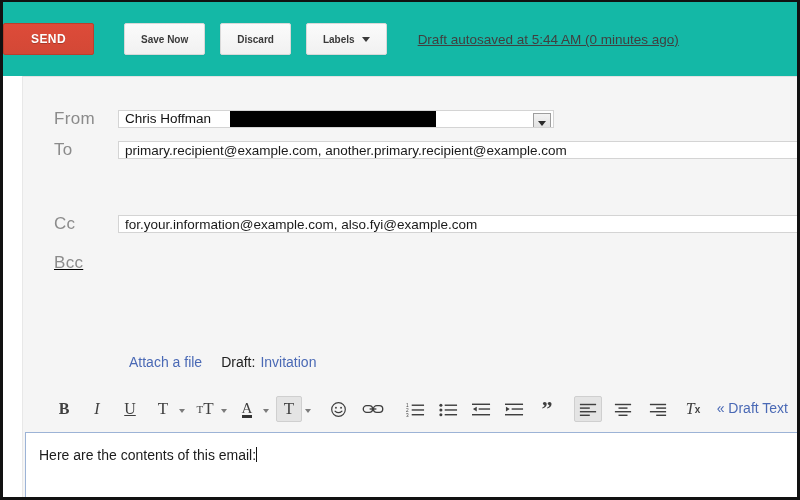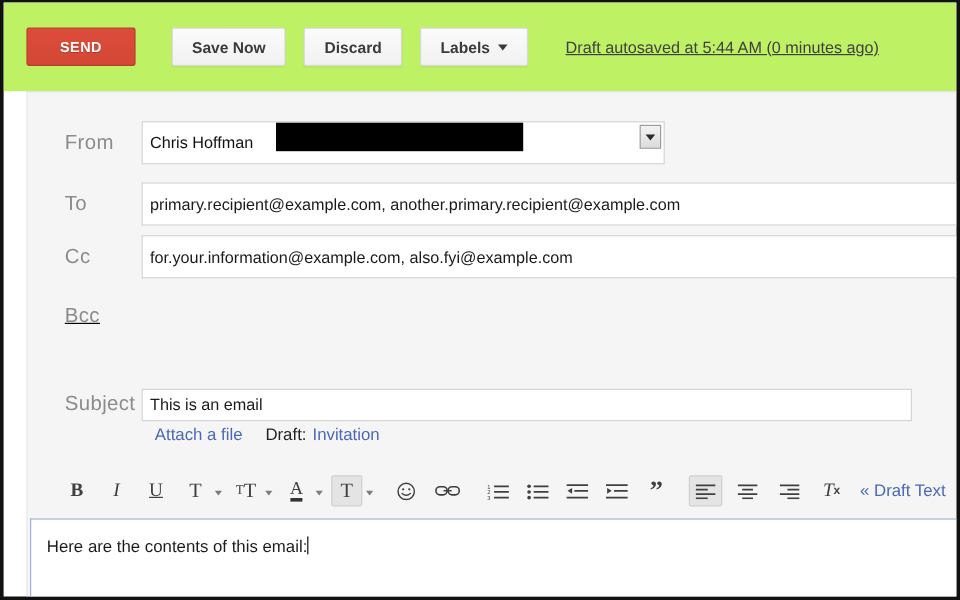--- a/index.html
+++ b/index.html
@@ -25,35 +25,34 @@
     overflow: hidden;
   }
 
   
   #action-bar {
     position: absolute;
     left: 0;
     top: 0;
     right: 0;
     height: 74px;
-    background: #bef264;
+    background: #14b8a6;
     display: flex;
     align-items: center;
-    padding-left: 19px;
     box-sizing: border-box;
   }
 
   .btn {
     height: 32px;
     border-radius: 2px;
     display: inline-flex;
     align-items: center;
     justify-content: center;
     box-sizing: border-box;
-    font-size: 13px;
+    font-size: 10px;
     font-weight: bold;
     cursor: pointer;
     user-select: none;
     white-space: nowrap;
   }
 
   .btn-send {
     background: #d84a34;
     background-image: linear-gradient(to bottom, #dd4b39, #d34836);
     border: 1px solid #b93f2d;
@@ -119,21 +118,21 @@
     width: 95px;
     padding-left: 31px;
     box-sizing: border-box;
     font-size: 17px;
     color: #8b8b8b;
     letter-spacing: .3px;
   }
 
   .field-input {
     flex: 1;
-    height: 36px;
+    height: 18px;
     box-sizing: border-box;
     border: 1px solid #d4d4d4;
     border-right: none;
     background: #ffffff;
     font-size: 13.5px;
     color: #1a1a1a;
     padding: 0 6px;
     display: flex;
     align-items: center;
     font-family: "Liberation Sans", sans-serif;
@@ -322,38 +321,34 @@
       <div class="field-label">From</div>
       <div class="field-input">
         <span id="from-name">Chris Hoffman</span>
         <span id="from-redaction"></span>
         <span id="from-dropdown-arrow">
             <i></i>
           </span>
       </div>
     </div>
 
-    <div class="field-row" id="row-to" style="top:80px;">
+    <div class="field-row" id="row-to" style="top:60px;">
       <div class="field-label">To</div>
       <div class="field-input">primary.recipient@example.com, another.primary.recipient@example.com</div>
     </div>
 
-    <div class="field-row" id="row-cc" style="top:124px;">
+    <div class="field-row" id="row-cc" style="top:134px;">
       <div class="field-label">Cc</div>
       <div class="field-input">for.your.information@example.com, also.fyi@example.com</div>
     </div>
 
     <div class="field-row" id="row-bcc" style="top:173px;text-decoration:underline;">
       <div class="field-label">Bcc</div>
     </div>
 
-    <div class="field-row" id="row-subject" style="top:247px;">
-      <div class="field-label">Subject</div>
-      <div class="field-input">This is an email</div>
-    </div>
   </div>
 
   <div id="attach-row">
     <span class="link">Attach a file</span>
     <span id="insert-label">Draft:</span>
     <span class="link">Invitation</span>
   </div>
 
   <div id="format-toolbar">
 

